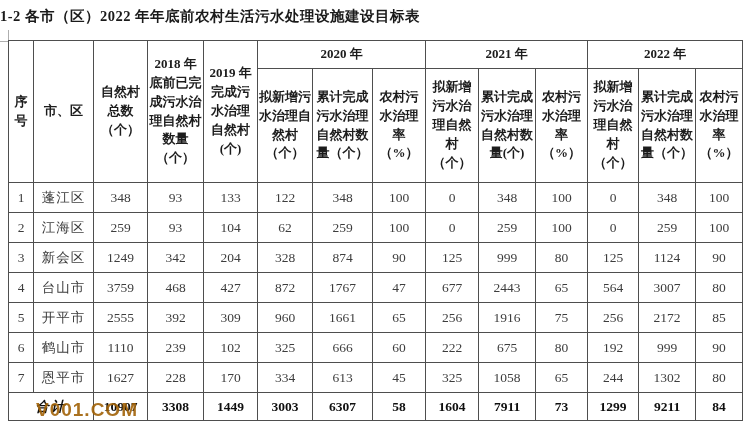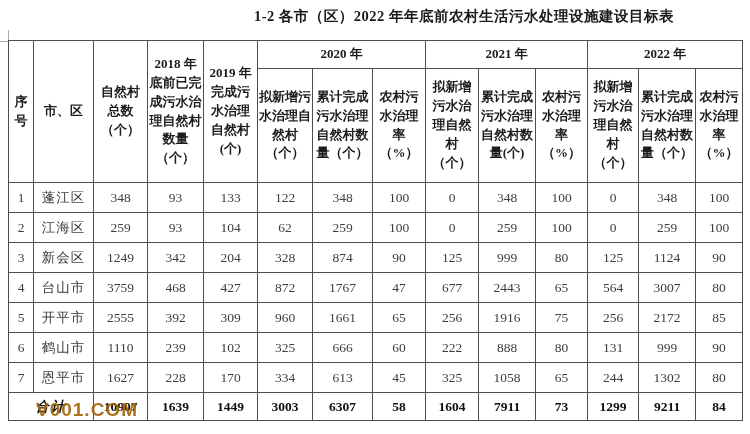--- a/index.html
+++ b/index.html
@@ -1,18 +1,18 @@
 <!DOCTYPE html>
 <html><head>
 <meta charset="utf-8">
 <style>
   html,body{margin:0;padding:0;background:#fff;}
   .page{position:relative;width:750px;height:434px;background:#ffffff;overflow:hidden;
         font-family:"Liberation Serif","DejaVu Serif",serif;color:#222;}
-  .title{position:absolute;top:7px;left:0;width:674px;text-align:right;
+  .title{position:absolute;top:7px;left:0;width:674px;text-align:left;
          font-size:14.5px;font-weight:bold;color:#1a1a1a;letter-spacing:0.5px;}
   .artifact{position:absolute;left:0px;top:30px;width:8px;height:11px;
             border-right:1px solid #9a9a9a;border-bottom:1px solid #9a9a9a;opacity:.8;}
   table.goal{position:absolute;left:8px;top:40px;width:734px;border-collapse:collapse;
              table-layout:fixed;background:#fff;}
   table.goal th,table.goal td{border:1px solid #4e4e4e;text-align:center;vertical-align:middle;
              padding:1px 1px;overflow:hidden;}
   table.goal th{font-size:13px;font-weight:bold;color:#1c1c1c;line-height:1.45;}
   thead tr.group-row{height:28px;}
   thead tr.sub-row{height:114px;}
@@ -156,23 +156,23 @@
         <tr class="data-row">
           <td>6</td>
           <td class="region">鹤山市</td>
           <td>1110</td>
           <td>239</td>
           <td>102</td>
           <td>325</td>
           <td>666</td>
           <td>60</td>
           <td>222</td>
-          <td>888</td>
-          <td>80</td>
-          <td>131</td>
+          <td>675</td>
+          <td>80</td>
+          <td>192</td>
           <td>999</td>
           <td>90</td>
         </tr>
         <tr class="data-row">
           <td>7</td>
           <td class="region">恩平市</td>
           <td>1627</td>
           <td>228</td>
           <td>170</td>
           <td>334</td>
@@ -181,21 +181,21 @@
           <td>325</td>
           <td>1058</td>
           <td>65</td>
           <td>244</td>
           <td>1302</td>
           <td>80</td>
         </tr>
         <tr class="total-row">
           <td class="total-label" colspan="2">合计</td>
           <td>10907</td>
-          <td>1639</td>
+          <td>3308</td>
           <td>1449</td>
           <td>3003</td>
           <td>6307</td>
           <td>58</td>
           <td>1604</td>
           <td>7911</td>
           <td>73</td>
           <td>1299</td>
           <td>9211</td>
           <td>84</td>

